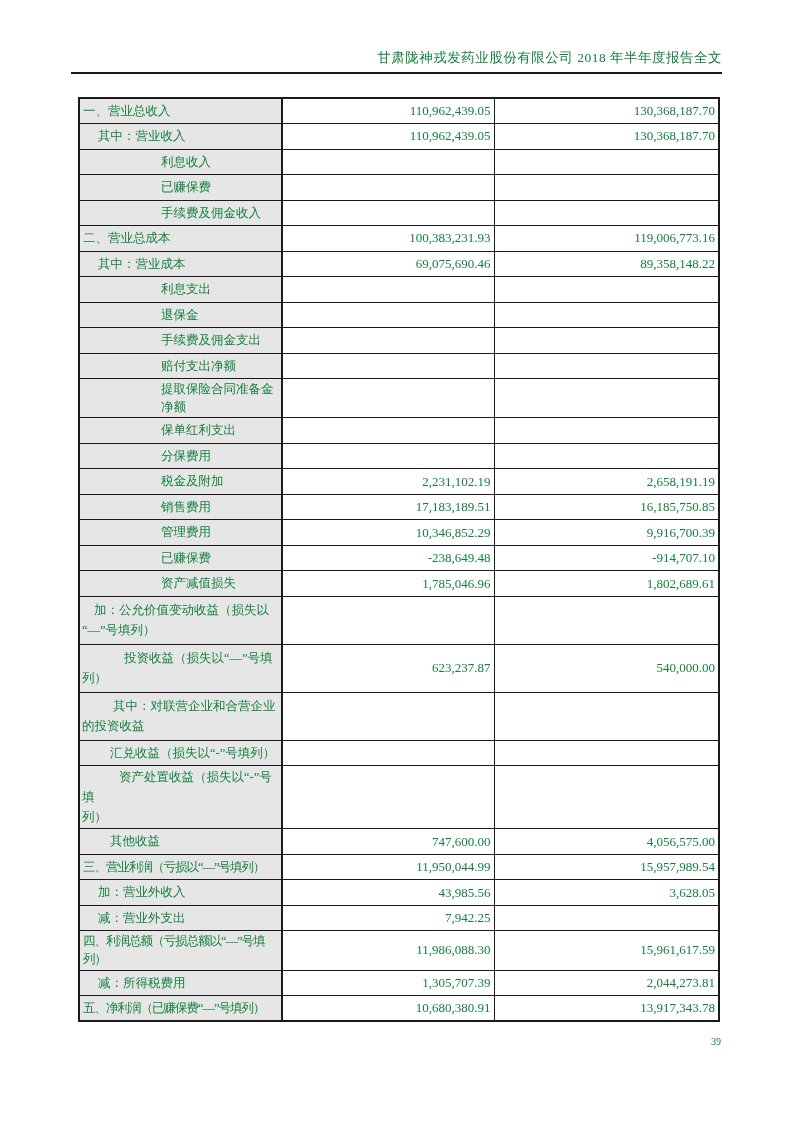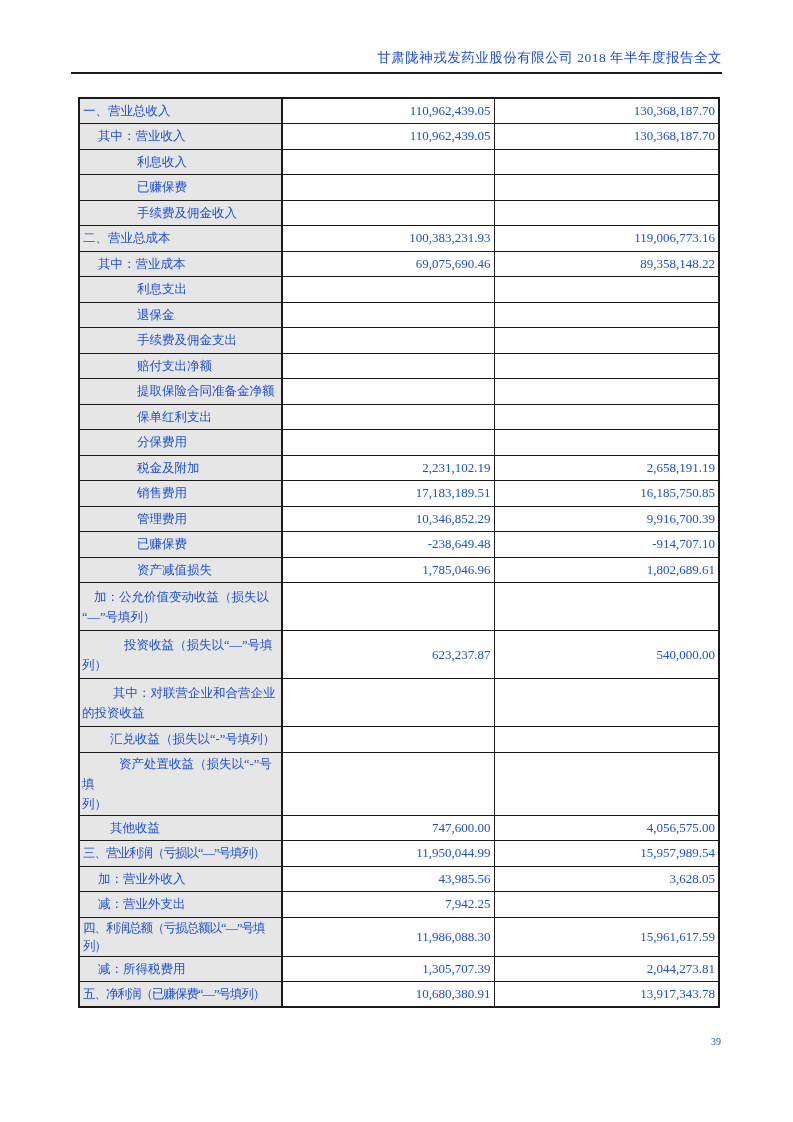--- a/index.html
+++ b/index.html
@@ -1,21 +1,21 @@
 <!DOCTYPE html>
 <html><head>
 <meta charset="utf-8">
 <style>
   html,body{margin:0;padding:0;background:#ffffff;}
   .page{
     position:relative;
     width:793px;height:1122px;
     background:#ffffff;
     font-family:"Liberation Serif","DejaVu Serif",serif;
-    color:#1d4ed8;
+    color:#15803d;
     overflow:hidden;
   }
   .header{
     position:absolute;left:71px;top:49px;width:651px;
     text-align:right;
     font-size:13.5px;
     letter-spacing:0.5px;
     padding-bottom:5px;
     border-bottom:2px solid #1a1a1a;
     white-space:nowrap;
@@ -44,21 +44,21 @@
     font-size:13px;
     text-align:right;
     padding:0 3px 0 0;
   }
   tr.sl{height:25.5px;}
   tr.tall{height:48px;}
   tr.tall td.lbl{line-height:20px;}
   
   .i0{padding-left:3px;}
   .i1{padding-left:18px;}
-  .i2{padding-left:57px;}
+  .i2{padding-left:81px;}
   .i42{padding-left:30px;}
   .h14{padding-left:2px;text-indent:12px;}
   .h44{padding-left:2px;text-indent:42px;}
   .h34{padding-left:2px;text-indent:31px;}
   .h40{padding-left:2px;text-indent:37px;}
   .squeeze{font-size:11.5px;letter-spacing:-1px;white-space:nowrap;}
   .page-number{
     position:absolute;right:72px;top:1036px;
     font-size:10px;
   }

